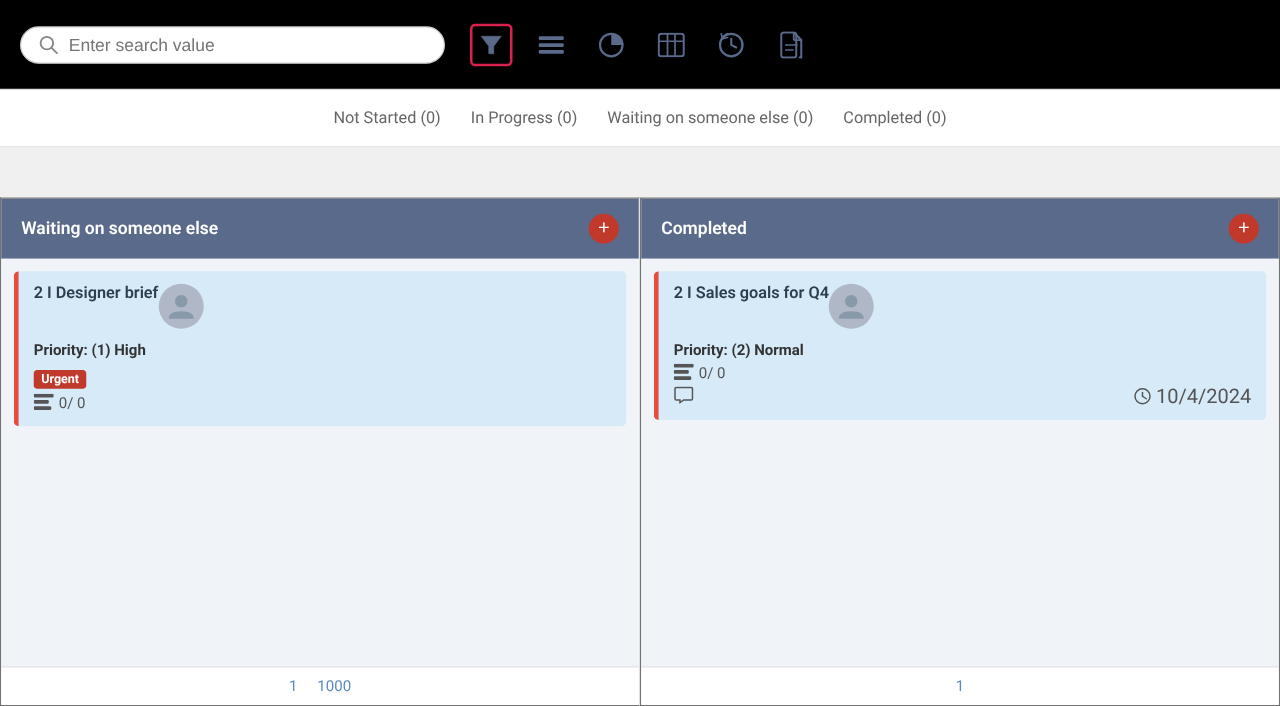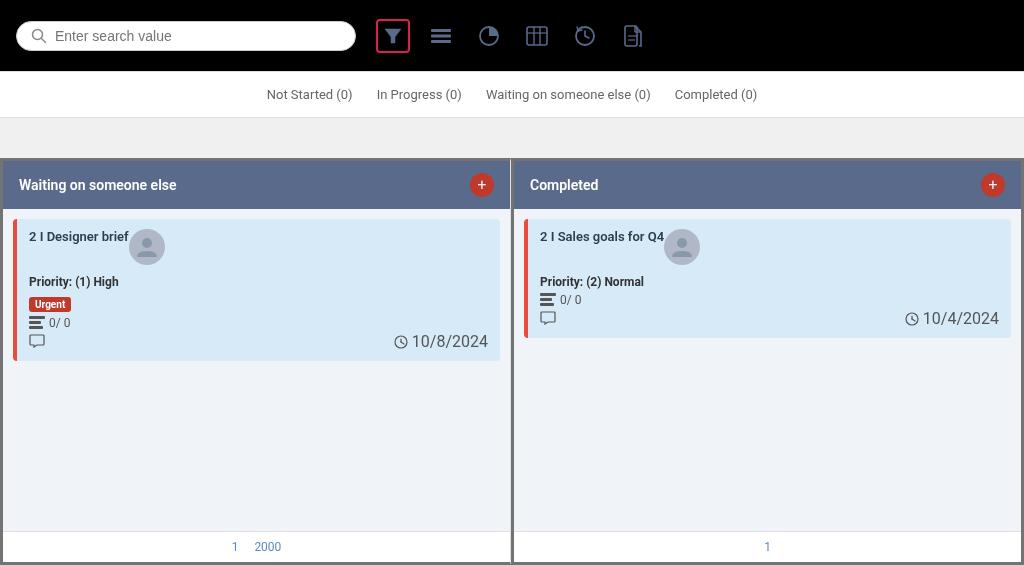--- a/index.html
+++ b/index.html
@@ -103,21 +103,21 @@
       padding: 0;
       height: calc(565px - 72px - 46px - 40px);
       background: #f0f0f0;
     }
 
     .kanban-column {
       flex: 1;
       display: flex;
       flex-direction: column;
       background: #ffffff;
-      border: 3px solid #737373;
+      border: 1px solid #737373;
     }
 
     .kanban-column:first-child {
       margin-left: 0;
       border-right: 1px solid #e0e0e0;
     }
 
     .column-header {
       display: flex;
       align-items: center;
@@ -349,40 +349,25 @@
           <span class="urgent-badge">Urgent</span>
         </div>
         <div class="task-meta-row">
           <svg width="16" height="14" viewBox="0 0 16 14" fill="none">
             <rect x="0" y="0" width="16" height="3" rx="1" fill="#555"></rect>
             <rect x="0" y="5" width="12" height="3" rx="1" fill="#555"></rect>
             <rect x="0" y="10" width="14" height="3" rx="1" fill="#555"></rect>
           </svg>
           <span>0/ 0</span>
         </div>
-        <div class="task-meta-bottom">
-          <div class="task-meta-row">
-            <svg width="16" height="14" viewBox="0 0 16 14" fill="none">
-              <path d="M2 1 Q1 1 1 2 L1 10 Q1 11 2 11 L5 11 L5 13 L8 11 L14 11 Q15 11 15 10 L15 2 Q15 1 14 1 Z" stroke="#555" stroke-width="1.2" fill="none"></path>
-            </svg>
-          </div>
-          <div class="task-date">
-            <svg width="14" height="14" viewBox="0 0 14 14" fill="none">
-              <circle cx="7" cy="7" r="6" stroke="#555" stroke-width="1.2" fill="none"></circle>
-              <line x1="7" y1="4" x2="7" y2="7" stroke="#555" stroke-width="1.2" stroke-linecap="round"></line>
-              <line x1="7" y1="7" x2="10" y2="9" stroke="#555" stroke-width="1.2" stroke-linecap="round"></line>
-            </svg>
-            <span>10/8/2024</span>
-          </div>
-        </div>
       </div>
     </div>
     <div class="column-footer">
       <span>1</span>
-      <span>2000</span>
+      <span>1000</span>
     </div>
   </div>
 
   <div class="kanban-column">
     <div class="column-header">
       <span class="column-title">Completed</span>
       <button class="column-add-btn">+</button>
     </div>
     <div class="column-body">
 

